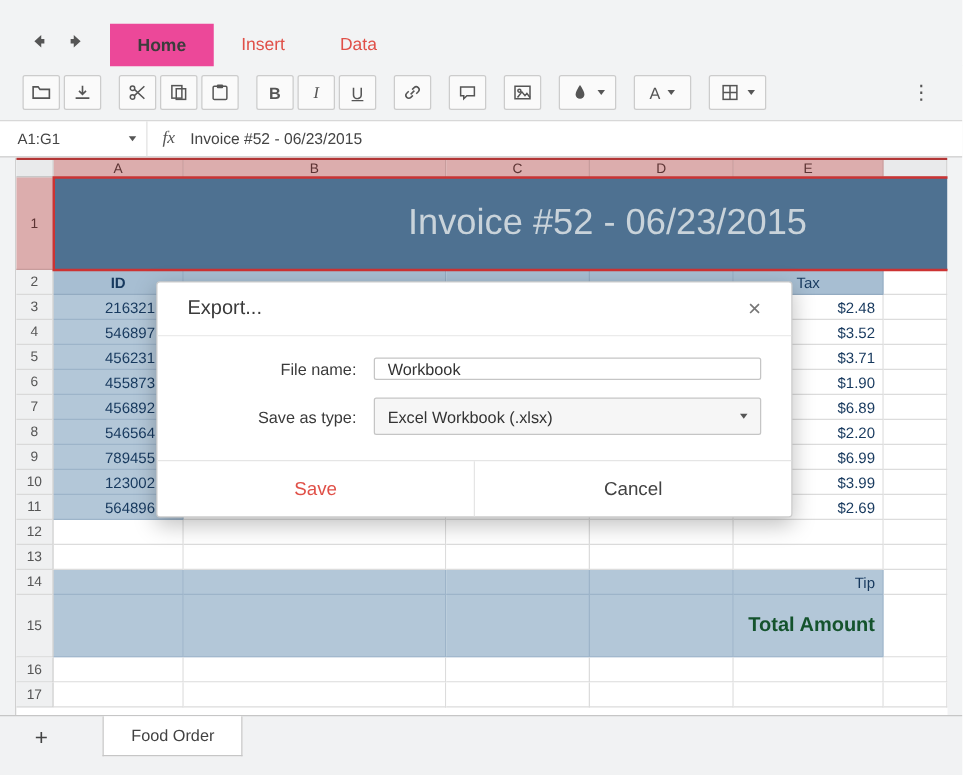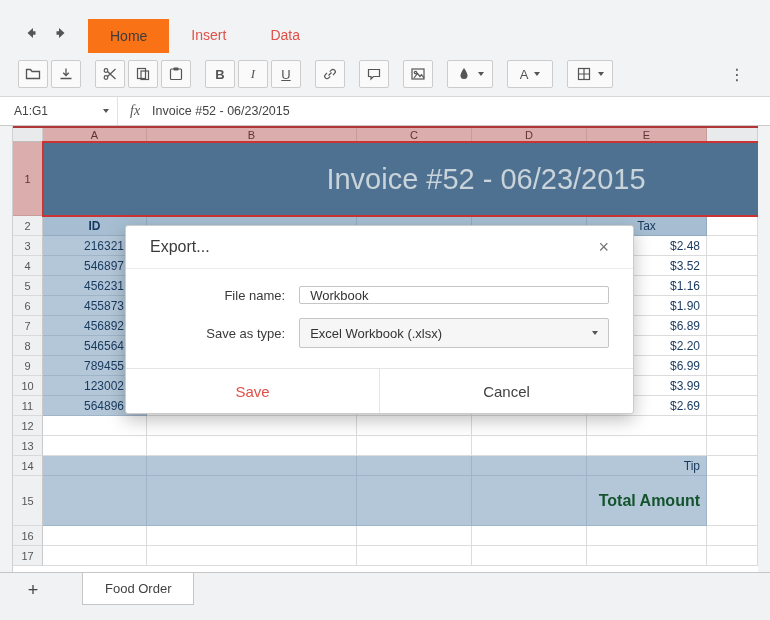--- a/index.html
+++ b/index.html
@@ -7,21 +7,21 @@
        font-family:"Liberation Sans","DejaVu Sans",sans-serif;}
 
   
   .tabstrip{position:absolute;top:0;left:0;right:0;height:52px;background:#f2f3f4;
             border-bottom:1px solid #e3e5e6;display:flex;align-items:flex-end;}
   .navbtn{position:absolute;top:24px;width:22px;height:18px;border:none;background:none;padding:0;
           display:flex;align-items:center;justify-content:center;cursor:pointer;}
   .navbtn.undo{left:20px}.navbtn.redo{left:50px}
   .tab{height:34px;display:flex;align-items:center;padding:0 22px;font-size:14px;color:#e05048;cursor:pointer;}
   .tab.first{margin-left:88px;}
-  .tab.active{background:#f97316;color:#3c3c3c;margin-bottom:-1px;z-index:2;}
+  .tab.active{background:#ec4899;color:#3c3c3c;margin-bottom:-1px;z-index:2;font-weight:bold;}
 
   
   .toolbar{position:absolute;top:52px;left:0;right:0;height:44px;background:#f2f3f4;
            display:flex;align-items:center;padding-left:18px;box-sizing:border-box;}
   .tb{height:28px;min-width:30px;box-sizing:border-box;display:flex;align-items:center;justify-content:center;
       background:#fafafa;border:1px solid #ccc;border-radius:2px;color:#555;font-size:13px;cursor:pointer;padding:0 4px;}
   .tb.ma{margin-left:3px;} .tb.mg{margin-left:14px;}
   .tb.combo{min-width:46px;gap:6px;}
   .tb.plain{border:none;background:none;font-size:16px;color:#555;}
   .tb .bold{font-weight:bold}.tb .ital{font-style:italic;font-family:"Liberation Serif",serif}.tb .under{text-decoration:underline}
@@ -286,21 +286,21 @@
         <div class="c cC"></div>
         <div class="c cD"></div>
       <div class="c cE right">$3.52</div>
       <div class="c cF"></div>
     </div>
     <div class="r" style="top:150px;height:20px">
       <div class="c cA blue idcell">456231</div>
       <div class="c cB"></div>
         <div class="c cC"></div>
         <div class="c cD"></div>
-      <div class="c cE right">$1.16</div>
+      <div class="c cE right">$3.71</div>
       <div class="c cF"></div>
     </div>
     <div class="r" style="top:170px;height:20px">
       <div class="c cA blue idcell">455873</div>
       <div class="c cB"></div>
         <div class="c cC"></div>
         <div class="c cD"></div>
       <div class="c cE right">$1.90</div>
       <div class="c cF"></div>
     </div>

